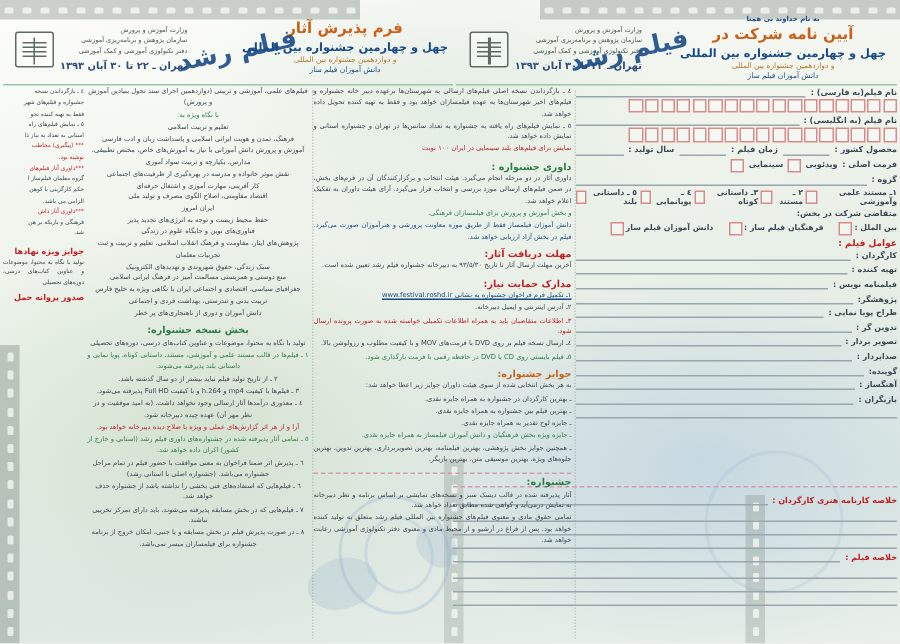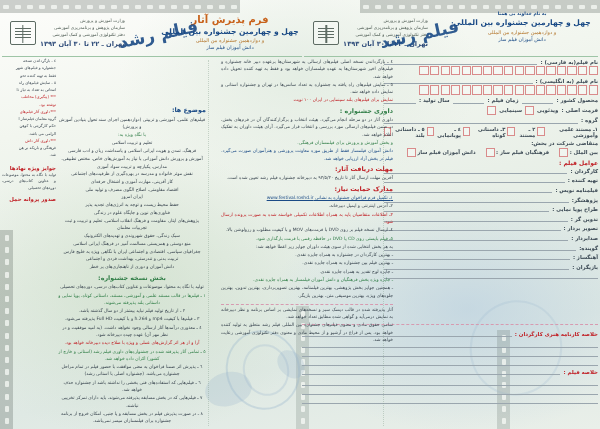--- a/index.html
+++ b/index.html
@@ -101,21 +101,21 @@
   #cal-left  { left:118px; top:18px; }
   #cal-right { right:140px; top:18px; }
 
   
   .rule { position:absolute; height:0; border-top:1px solid #9ec5a6; }
   .rule.pink { border-top-color:#d79ab0; border-top-style:dashed; }
 
   
   .col { position:absolute; top:58px; }
   #col-form  { right:2px;   width:214px; }
-  #col-mid   { right:207px; width:172px; }
+  #col-mid   { right:219px; width:172px; }
   #col-right { right:394px; width:204px; }
 
   
   .f-row { display:flex; align-items:flex-end; gap:3px; margin-bottom:1px; white-space:nowrap; }
   .f-lab { font-size:5.4px; color:#3c4a55; font-weight:bold; flex:0 0 auto; }
   .f-lab.red { color:#c02026; }
   .f-line { flex:1 1 auto; border-bottom:.6px solid #9aa6ae; height:7px; }
 
   .boxrow { display:flex; gap:1.2px; justify-content:flex-start; margin:1px 0 2px 0; }
   .boxrow span {
@@ -288,20 +288,21 @@
         </div>
         <div class="date-line">تهران ـ ۲۲ تا ۳۰ آبان ۱۳۹۳</div>
       </div>
       <div class="emblem"></div>
     </div>
 
     <div class="calligraphy" id="cal-right">فیلم رشد</div>
 
     <div class="title-block" id="title-right">
       <div class="t-basmala">به نام خداوند بی همتا</div>
+      <div class="t-1">آیین نامه شرکت در</div>
       <div class="t-2">چهل و چهارمین جشنواره بین المللی</div>
       <div class="t-3">و دوازدهمین جشنواره بین المللی</div>
       <div class="t-4">دانش آموزان فیلم ساز</div>
     </div>
   </div>
 
   <div class="rule" style="left:2px;  top:56px; width:300px;"></div>
   <div class="rule" style="left:304px;top:56px; width:294px;"></div>
 
   <div class="col" id="col-form">
@@ -504,29 +505,31 @@
     <div class="h-red">مهلت دریافت آثار:</div>
     <div class="p">آخرین مهلت ارسال آثار تا تاریخ ۹۳/۵/۳۰ به دبیرخانه جشنواره فیلم رشد تعیین شده است.</div>
 
     <div class="h-red">مدارک حمایت نیاز:</div>
     <div class="p url">۱ـ تکمیل فرم فراخوان جشنواره به نشانی www.festival.roshd.ir</div>
     <div class="p">۲ـ آدرس اینترنتی و ایمیل دبیرخانه.</div>
     <div class="p red">۳ـ اطلاعات متقاضیان باید به همراه اطلاعات تکمیلی خواسته شده به صورت پرونده ارسال شود.</div>
     <div class="p">٤ـ ارسال نسخه فیلم بر روی DVD با فرمت‌های MOV و با کیفیت مطلوب و رزولوشن بالا.</div>
     <div class="p green">٥ـ فیلم بایستی روی CD یا DVD در حافظه رقمی با فرمت بارگذاری شود.</div>
 
+    <div class="h-org">جوایز جشنواره:</div>
     <div class="p">به هر بخش انتخابی شده از سوی هیئت داوران جوایز زیر اعطا خواهد شد:</div>
     <div class="p">ـ بهترین کارگردان در جشنواره به همراه جایزه نقدی.</div>
     <div class="p">ـ بهترین فیلم بین جشنواره به همراه جایزه نقدی.</div>
     <div class="p">ـ جایزه لوح تقدیر به همراه جایزه نقدی.</div>
     <div class="p green">ـ جایزه ویژه بخش فرهنگیان و دانش آموزان فیلمساز به همراه جایزه نقدی.</div>
     <div class="p">ـ همچنین جوایز بخش پژوهشی، بهترین فیلمنامه، بهترین تصویربرداری، بهترین تدوین، بهترین جلوه‌های ویژه، بهترین موسیقی متن، بهترین بازیگر.</div>
 
     <div class="rule pink" style="position:relative; top:2px; width:100%; margin:3px 0;"></div>
 
+    <div class="h-green">جشنواره:</div>
     <div class="p">آثار پذیرفته شده در قالب دیسک سبز و نسخه‌های نمایشی بر اساس برنامه و نظر دبیرخانه به نمایش درمی‌آید و گواهی شده مطابق تعداد خواهد شد.</div>
 
     <div class="p">تمامی حقوق مادی و معنوی فیلم‌های جشنواره بین المللی فیلم رشد متعلق به تولید کننده خواهد بود. پس از فراغ در آرشیو و از محیط مادی و معنوی دفتر تکنولوژی آموزشی رعایت خواهد شد.</div>
   </div>
 
   <div class="col" id="col-right">
 
     <div style="position:absolute; right:150px; top:0; width:54px;">
       <div class="p" style="font-size:3.9px; line-height:1.6;">٤ ـ بازگرداندن نسخه</div>
       <div class="p" style="font-size:3.9px; line-height:1.6;">جشنواره و فیلم‌های شهر</div>
@@ -541,21 +544,20 @@
       <div class="p" style="font-size:3.9px; line-height:1.6;">الزامی می باشد.</div>
       <div class="p red" style="font-size:3.9px; line-height:1.6;">***داوری آثار داش</div>
       <div class="p" style="font-size:3.9px; line-height:1.6;">فرهنگی و باریکه بر هن</div>
       <div class="p" style="font-size:3.9px; line-height:1.6;">شد.</div>
       <div class="h-red" style="font-size:5.4px; margin-top:6px;">جوایز ویژه نهادها</div>
       <div class="p" style="font-size:3.9px; line-height:1.6;">تولید با نگاه به محتوا، موضوعات و عناوین کتاب‌های درسی، دوره‌های تحصیلی</div>
       <div class="h-red" style="font-size:5.4px; margin-top:5px;">صدور پروانه حمل</div>
     </div>
 
     <div style="width:148px;">
-      <div class="h-blue" style="margin-top:48px;">موضوع ها:</div>
       <div class="p center">فیلم‌های علمی، آموزشی و تربیتی (دوازدهمین اجرای سند تحول بنیادین آموزش و پرورش)</div>
       <div class="p center green">با نگاه ویژه به:</div>
 
       <ul class="topic-list">
         <li>تعلیم و تربیت اسلامی</li>
         <li>فرهنگ، تمدن و هویت ایرانی اسلامی و پاسداشت زبان و ادب فارسی</li>
         <li>آموزش و پرورش دانش آموزانی با نیاز به آموزش‌های خاص، مختص تطبیقی، مدارس، یکپارچه و تربیت سواد آموزی</li>
         <li>نقش موثر خانواده و مدرسه در بهره‌گیری از ظرفیت‌های اجتماعی</li>
         <li>کار آفرینی، مهارت آموزی و اشتغال حرفه‌ای</li>
         <li>اقتصاد مقاومتی، اصلاح الگوی مصرف و تولید ملی</li>

